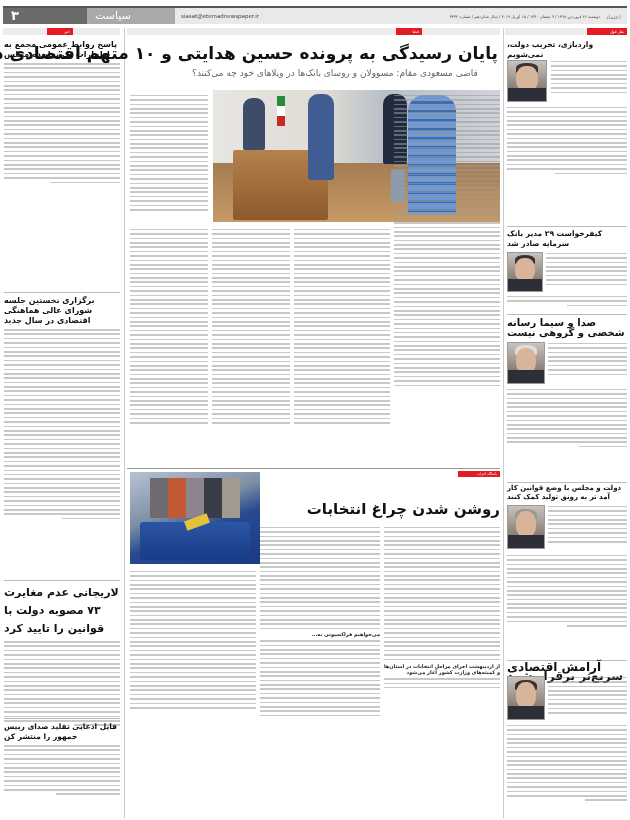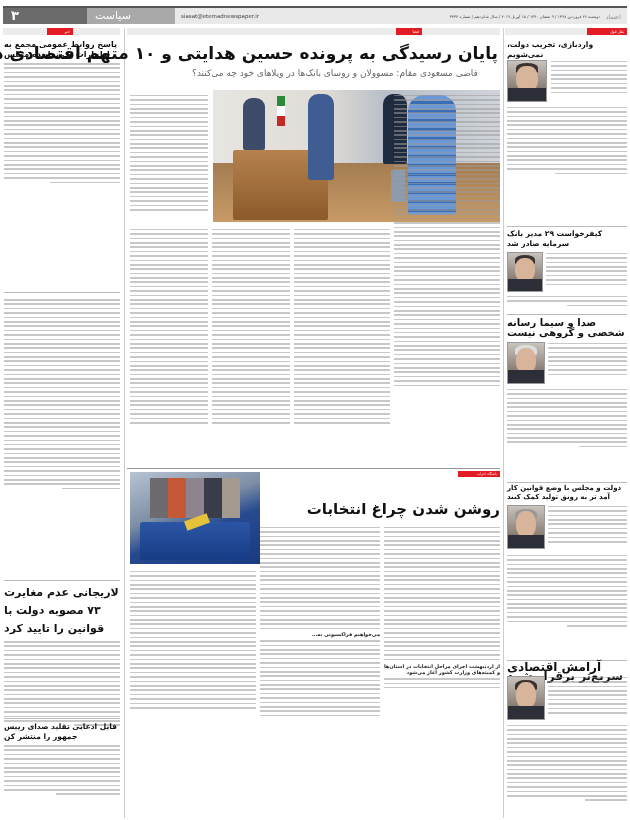--- a/index.html
+++ b/index.html
@@ -94,20 +94,21 @@
       <span class="ln"></span>
       <span class="ln"></span>
       <span class="ln"></span>
       <span class="ln"></span>
       <span class="ln"></span>
       <span class="ln" style="width:60%"></span>
   </div>
 </div>
 <div class="sep" style="left:4px;top:292px;width:116px"></div>
 <div class="col" style="left:4px;top:296px;width:116px">
+  <div class="s-title" style="font-size:8px;line-height:10px">برگزاری نخستین جلسه شورای عالی هماهنگی اقتصادی در سال جدید</div>
   <div class="txt" style="margin-top:3px">
     <span class="ln"></span>
       <span class="ln"></span>
       <span class="ln"></span>
       <span class="ln"></span>
       <span class="ln"></span>
       <span class="ln"></span>
       <span class="ln"></span>
       <span class="ln"></span>
       <span class="ln"></span>

